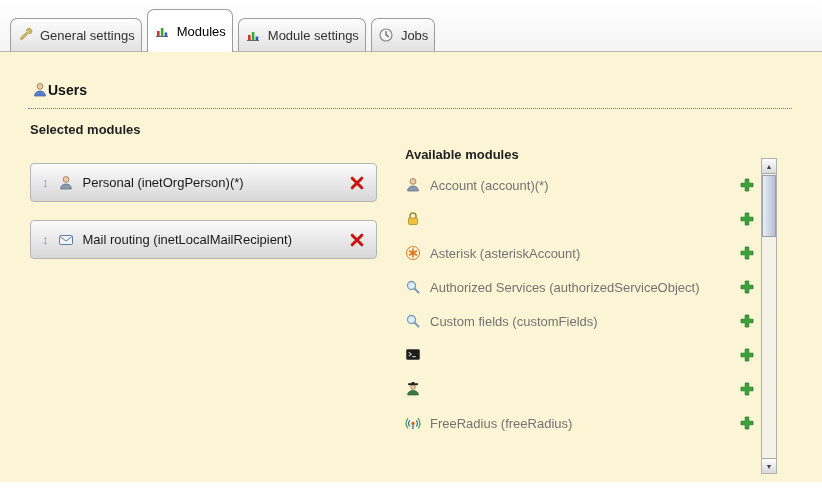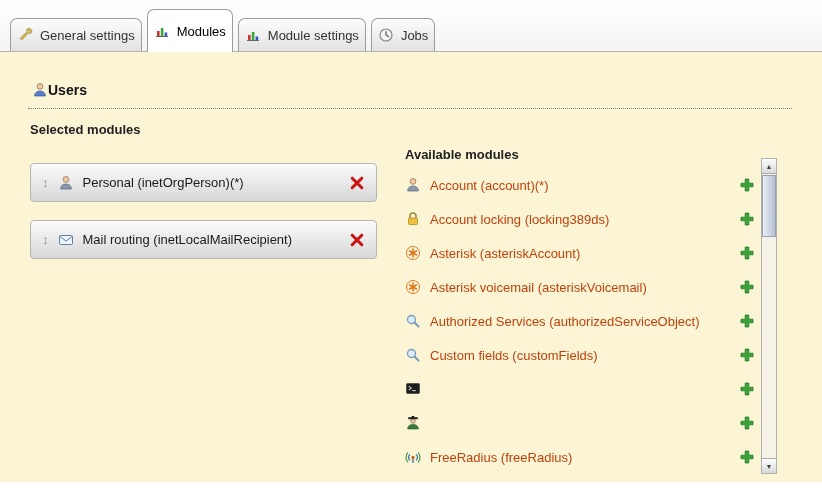--- a/index.html
+++ b/index.html
@@ -63,21 +63,21 @@
   }
   .selbox.first  { top:111px; }
   .selbox.second { top:168px; }
   .drag-handle { color:#8a94a6; font-size:13px; cursor:move; line-height:1; }
   .del-btn { margin-left:auto; cursor:pointer; display:inline-flex; width:16px; height:16px; }
 
   
   .avail { position:absolute; left:405px; top:116px; width:350px; }
   .avail-row {
     display:flex; align-items:center; gap:9px; height:34px;
-    font-size:13px; color:#c2410c;
+    font-size:13px; color:#737373;
   }
   .add-btn { margin-left:auto; cursor:pointer; display:inline-flex; width:16px; height:16px; }
 
   
   .sbar {
     position:absolute; left:761px; top:106px; width:16px; height:316px;
     background:#f6f3e6; border:1px solid #b0b0b0;
   }
   .sbtn {
     position:absolute; left:0; width:14px; height:15px;
@@ -217,21 +217,20 @@
         </span>
       </div>
 
       <div class="avail-row">
         <span class="icon16">
           <svg width="16" height="16" viewBox="0 0 16 16">
               <path d="M5 7.2V5a3 3 0 0 1 6 0v2.2" fill="none" stroke="#9a8a30" stroke-width="1.5"></path>
               <rect x="3.5" y="7" width="9" height="6.5" rx="1" fill="#f0c040" stroke="#b08d20" stroke-width="0.8"></rect>
             </svg>
         </span>
-        <span>Account locking (locking389ds)</span>
         <span class="add-btn">
           <svg width="16" height="16" viewBox="0 0 16 16">
               <path d="M6.2 2h3.6v4.2H14v3.6H9.8V14H6.2V9.8H2V6.2h4.2z" fill="#3aa33a" stroke="#267a26" stroke-width="0.8"></path>
             </svg>
         </span>
       </div>
 
       <div class="avail-row">
         <span class="icon16">
           <svg width="16" height="16" viewBox="0 0 16 16">
@@ -244,38 +243,20 @@
             </svg>
         </span>
         <span>Asterisk (asteriskAccount)</span>
         <span class="add-btn">
           <svg width="16" height="16" viewBox="0 0 16 16">
               <path d="M6.2 2h3.6v4.2H14v3.6H9.8V14H6.2V9.8H2V6.2h4.2z" fill="#3aa33a" stroke="#267a26" stroke-width="0.8"></path>
             </svg>
         </span>
       </div>
 
-      <div class="avail-row">
-        <span class="icon16">
-          <svg width="16" height="16" viewBox="0 0 16 16">
-              <circle cx="8" cy="8" r="6.5" fill="#fff4e0" stroke="#e07818" stroke-width="1"></circle>
-              <g stroke="#e07818" stroke-width="1.6" stroke-linecap="round">
-                <path d="M8 4v8"></path>
-                <path d="M4.6 6l6.8 4"></path>
-                <path d="M11.4 6l-6.8 4"></path>
-              </g>
-            </svg>
-        </span>
-        <span>Asterisk voicemail (asteriskVoicemail)</span>
-        <span class="add-btn">
-          <svg width="16" height="16" viewBox="0 0 16 16">
-              <path d="M6.2 2h3.6v4.2H14v3.6H9.8V14H6.2V9.8H2V6.2h4.2z" fill="#3aa33a" stroke="#267a26" stroke-width="0.8"></path>
-            </svg>
-        </span>
-      </div>
 
       <div class="avail-row">
         <span class="icon16">
           <svg width="16" height="16" viewBox="0 0 16 16">
               <circle cx="6.5" cy="6.5" r="4" fill="#dceefc" stroke="#7a9ab8" stroke-width="1.3"></circle>
               <path d="M9.5 9.5 L13.5 13.5" stroke="#7a9ab8" stroke-width="2" stroke-linecap="round"></path>
             </svg>
         </span>
         <span>Authorized Services (authorizedServiceObject)</span>
         <span class="add-btn">

